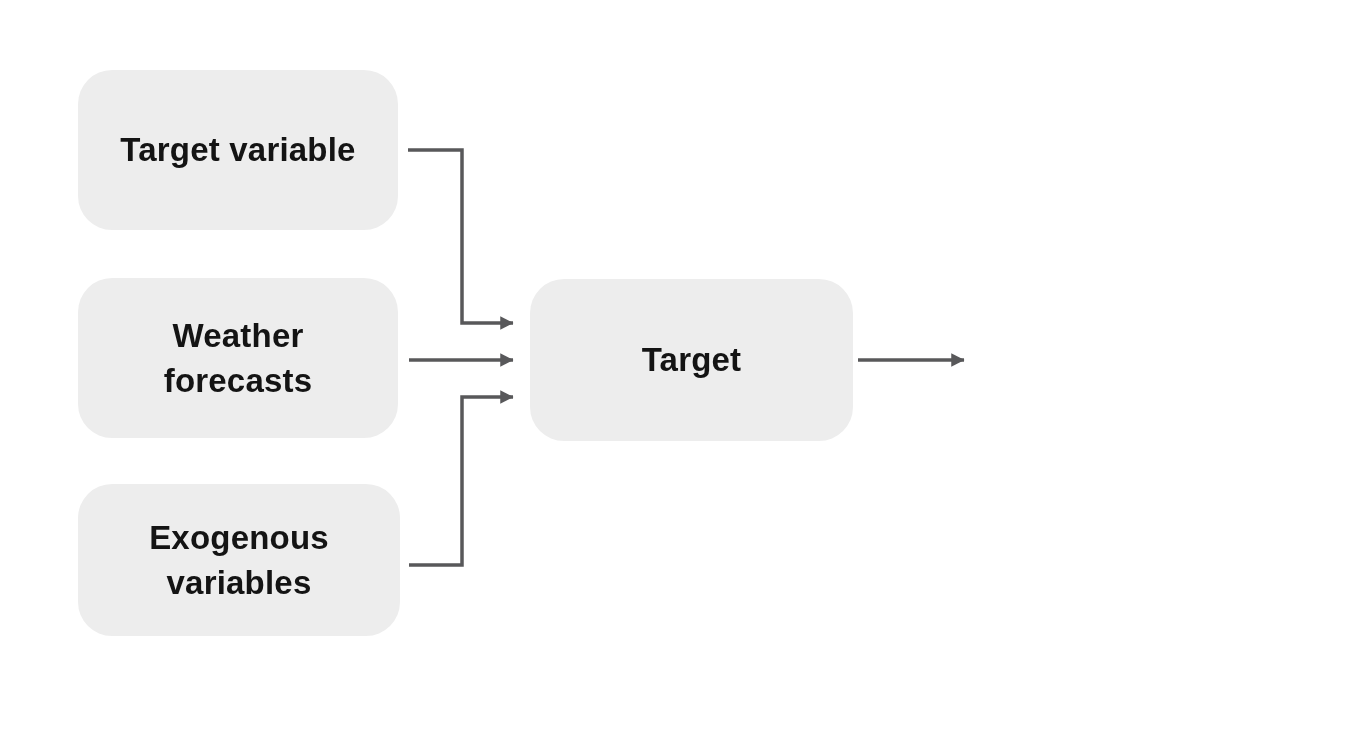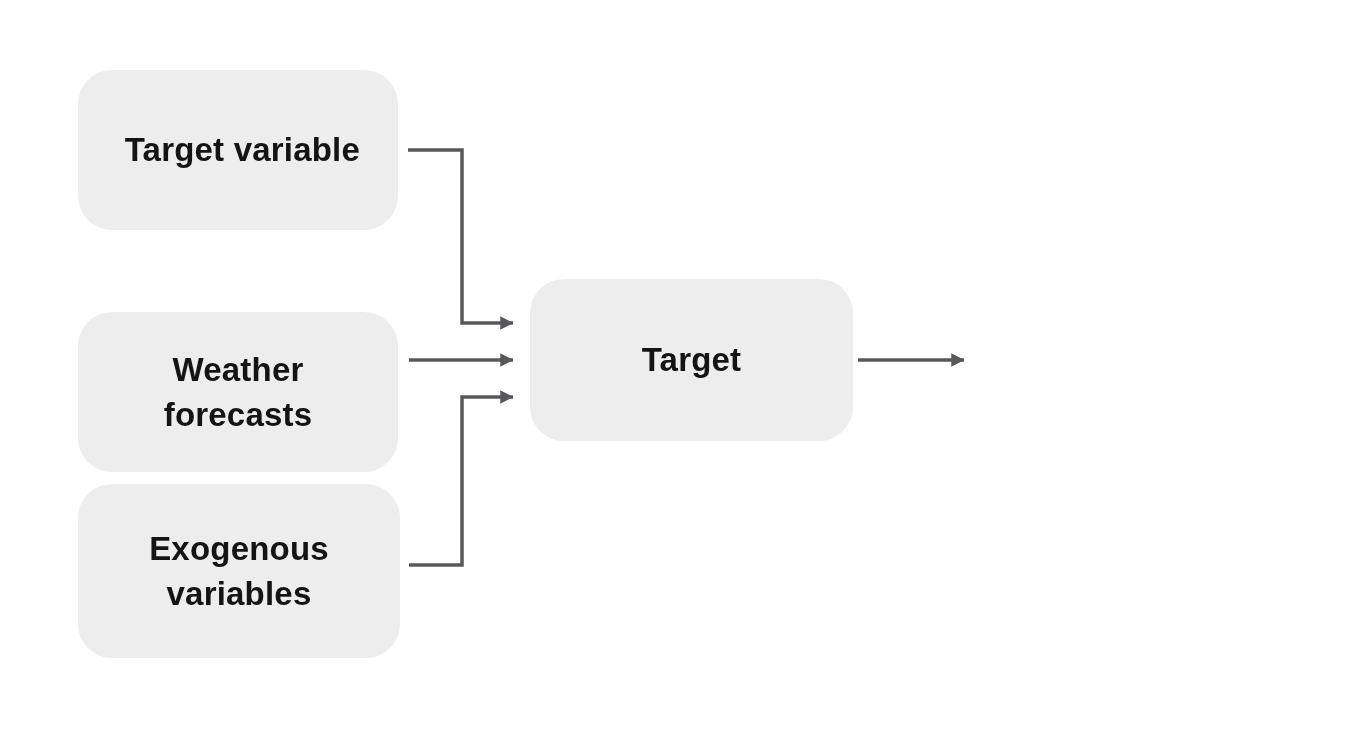--- a/index.html
+++ b/index.html
@@ -31,23 +31,23 @@
     text-align:center;
     padding:0 38px;
   }
   .node-label{
     font-size:33px;
     font-weight:700;
     line-height:1.37;
     color:var(--text);
     letter-spacing:.2px;
   }
-  #node-target-variable   {left:78px;  top:70px;  width:320px; height:160px;justify-content:flex-end;}
-  #node-weather-forecasts {left:78px;  top:278px; width:320px; height:160px;margin-top:34px;}
-  #node-exogenous-variables{left:78px; top:484px; width:322px; height:174px;}
+  #node-target-variable   {left:78px;  top:70px;  width:320px; height:160px;}
+  #node-weather-forecasts {left:78px;  top:278px; width:320px; height:160px;}
+  #node-exogenous-variables{left:78px; top:484px; width:322px; height:152px;}
   #node-model             {left:530px; top:279px; width:323px; height:162px;}
   #node-energy-forecast   {left:974px; top:277px; width:323px; height:163px;}
   .edges{
     position:absolute;
     left:0; top:0;
     width:1372px;
     height:734px;
     pointer-events:none;
     color:var(--arrow);
   }

